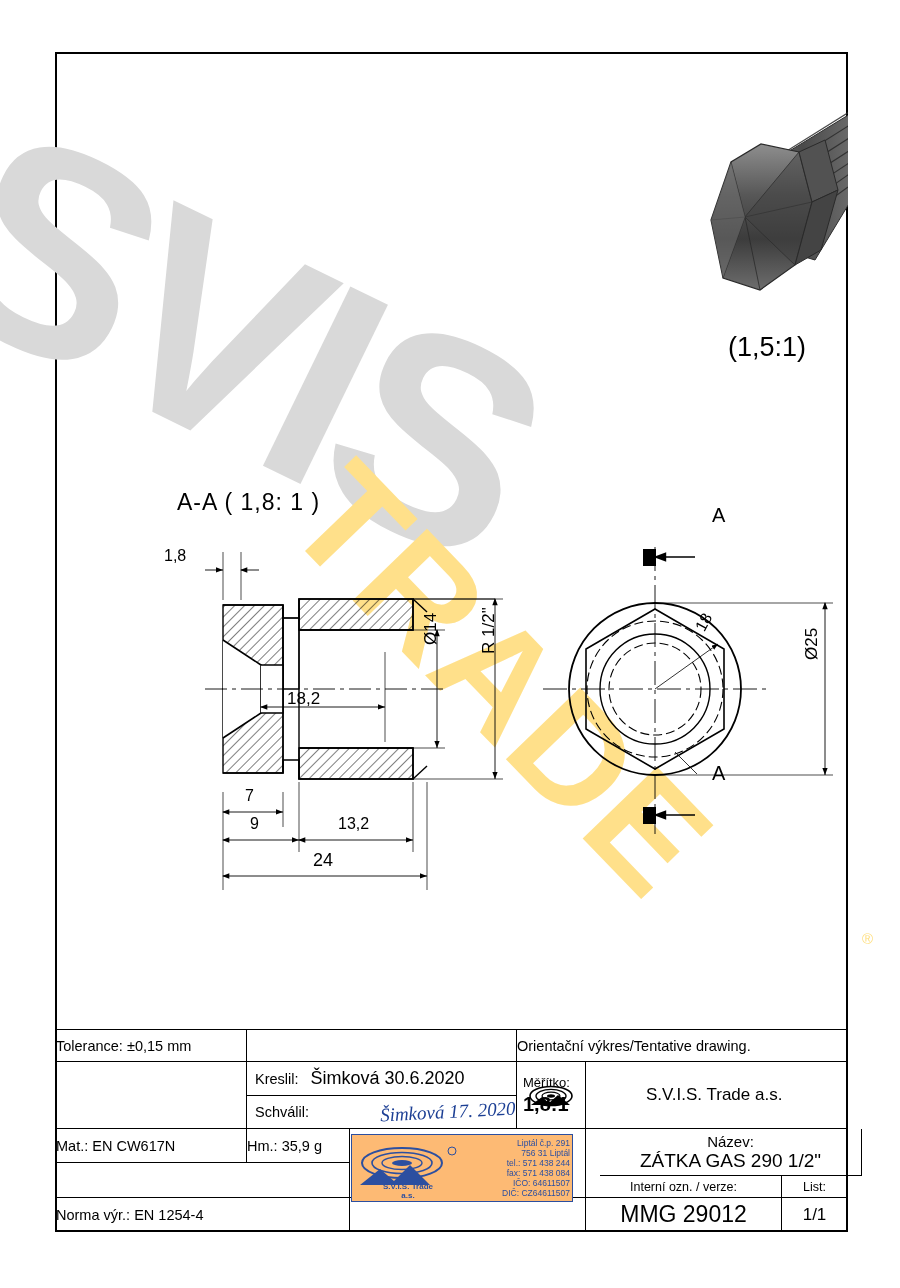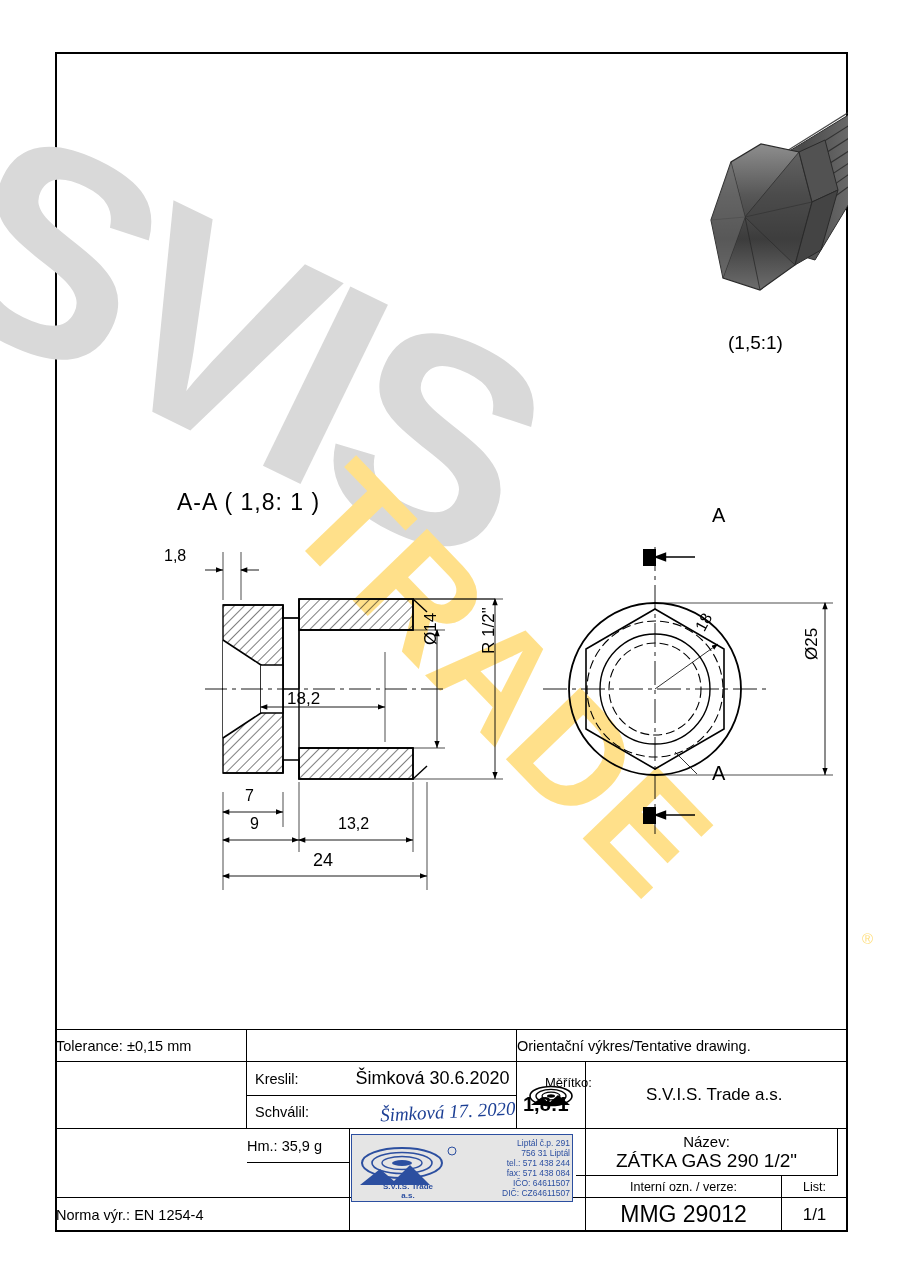--- a/index.html
+++ b/index.html
@@ -67,21 +67,21 @@
     position: absolute;
     left: 55px; top: 52px;
     width: 793px; height: 1180px;
     z-index: 2;
   }
   .lbl {
     position: absolute;
     font-family: "Liberation Sans", sans-serif;
     white-space: nowrap;
   }
-  .scale-iso { font-size: 19px; left: 673px; top: 280px; }
+  .scale-iso { font-size: 27px; left: 673px; top: 280px; }
   .sect-title { font-size: 23px; left: 122px; top: 437px; letter-spacing: 1px; }
 
   
   .tb {
     position: absolute;
     left: 55px; top: 1029px;
     width: 793px; height: 203px;
     z-index: 3;
     font-family: "Liberation Sans", sans-serif;
   }
@@ -107,21 +107,21 @@
     transform: rotate(-3deg);
   }
 
   
   .stamp {
     position: absolute;
     left: 296px; top: 105px;
     width: 222px; height: 68px;
     border: 1px solid #2c4fa0;
     box-sizing: border-box;
-    background: #e5e5e5;
+    background: #fdba74;
     overflow: hidden;
   }
   .stamp .st-left {
     position: absolute; left: 4px; top: 6px;
     width: 104px; height: 56px;
   }
   .stamp .st-right {
     position: absolute; left: 112px; top: 3px;
     color: #2c4fa0;
     font-size: 8.5px;
@@ -325,44 +325,45 @@
 </div>
 
 <div class="tb">
 
   <div class="cell pad" style="left:0;top:0;width:192px;height:33px;">Tolerance: ±0,15 mm</div>
   <div class="cell" style="left:192px;top:0;width:270px;height:33px;border-left:none;"></div>
   <div class="cell pad" style="left:462px;top:0;width:331px;height:33px;border-left:none;">Orientační výkres/Tentative drawing.</div>
 
   <div class="cell" style="left:0;top:33px;width:192px;height:67px;border-top:none;"></div>
 
-  <div class="cell" style="left:192px;top:33px;width:270px;height:34px;border-top:none;border-left:none;gap:45px;">
+  <div class="cell" style="left:192px;top:33px;width:270px;height:34px;border-top:none;border-left:none;">
     <span class="pad" style="padding-left:8px;">Kreslil:</span>
     <span style="margin-left:12px;font-size:18px;">Šimková 30.6.2020</span>
   </div>
 
   <div class="cell" style="left:192px;top:67px;width:270px;height:33px;border-top:none;border-left:none;justify-content:space-between;">
     <span style="padding-left:8px;">Schválil:</span>
     <span class="handw" style="margin-left:10px;">Šimková 17. 2020</span>
   </div>
 
   <div class="cell" style="left:462px;top:33px;width:69px;height:67px;border-top:none;border-left:none;flex-direction:column;align-items:flex-start;justify-content:center;">
-    <span style="padding-left:6px;font-size:13px;margin-left:22px;">Měřítko:</span>
+    <span style="padding-left:6px;font-size:13px;">Měřítko:</span>
     <span style="padding-left:6px;font-size:20px;font-weight:bold;margin-top:3px;">1,8:1</span>
   </div>
 
   <div class="cell" style="left:531px;top:33px;width:262px;height:67px;border-top:none;border-left:none;">
     <span style="width:60px;display:inline-block;"></span>
     <span class="mid">S.V.I.S. Trade a.s.</span>
   </div>
 
+  <div class="cell pad" style="left:0;top:100px;width:192px;height:34px;border-top:none;">Mat.: EN CW617N</div>
   <div class="cell pad" style="left:192px;top:100px;width:103px;height:34px;border-top:none;border-left:none;">Hm.: 35,9 g</div>
   <div class="cell" style="left:295px;top:100px;width:236px;height:69px;border-top:none;border-left:none;"></div>
 
-  <div class="cell" style="left:521px;top:100px;width:262px;height:47px;border-top:none;border-left:none;flex-direction:column;justify-content:center;align-items:center;">
+  <div class="cell" style="left:545px;top:100px;width:262px;height:47px;border-top:none;border-left:none;flex-direction:column;justify-content:center;align-items:center;">
     <span style="font-size:15px;">Název:</span>
     <span class="big">ZÁTKA GAS 290 1/2"</span>
   </div>
 
   <div class="cell" style="left:531px;top:147px;width:196px;height:22px;border-top:none;border-left:none;justify-content:center;font-size:12.5px;">Interní ozn. / verze:</div>
   <div class="cell" style="left:727px;top:147px;width:66px;height:22px;border-top:none;border-left:none;justify-content:center;font-size:12.5px;">List:</div>
   <div class="cell center" style="left:531px;top:169px;width:196px;height:34px;border-top:none;border-left:none;font-size:23px;">MMG 29012</div>
   <div class="cell center" style="left:727px;top:169px;width:66px;height:34px;border-top:none;border-left:none;font-size:17px;">1/1</div>
 
   <div class="cell" style="left:0;top:134px;width:295px;height:35px;border-top:none;"></div>

